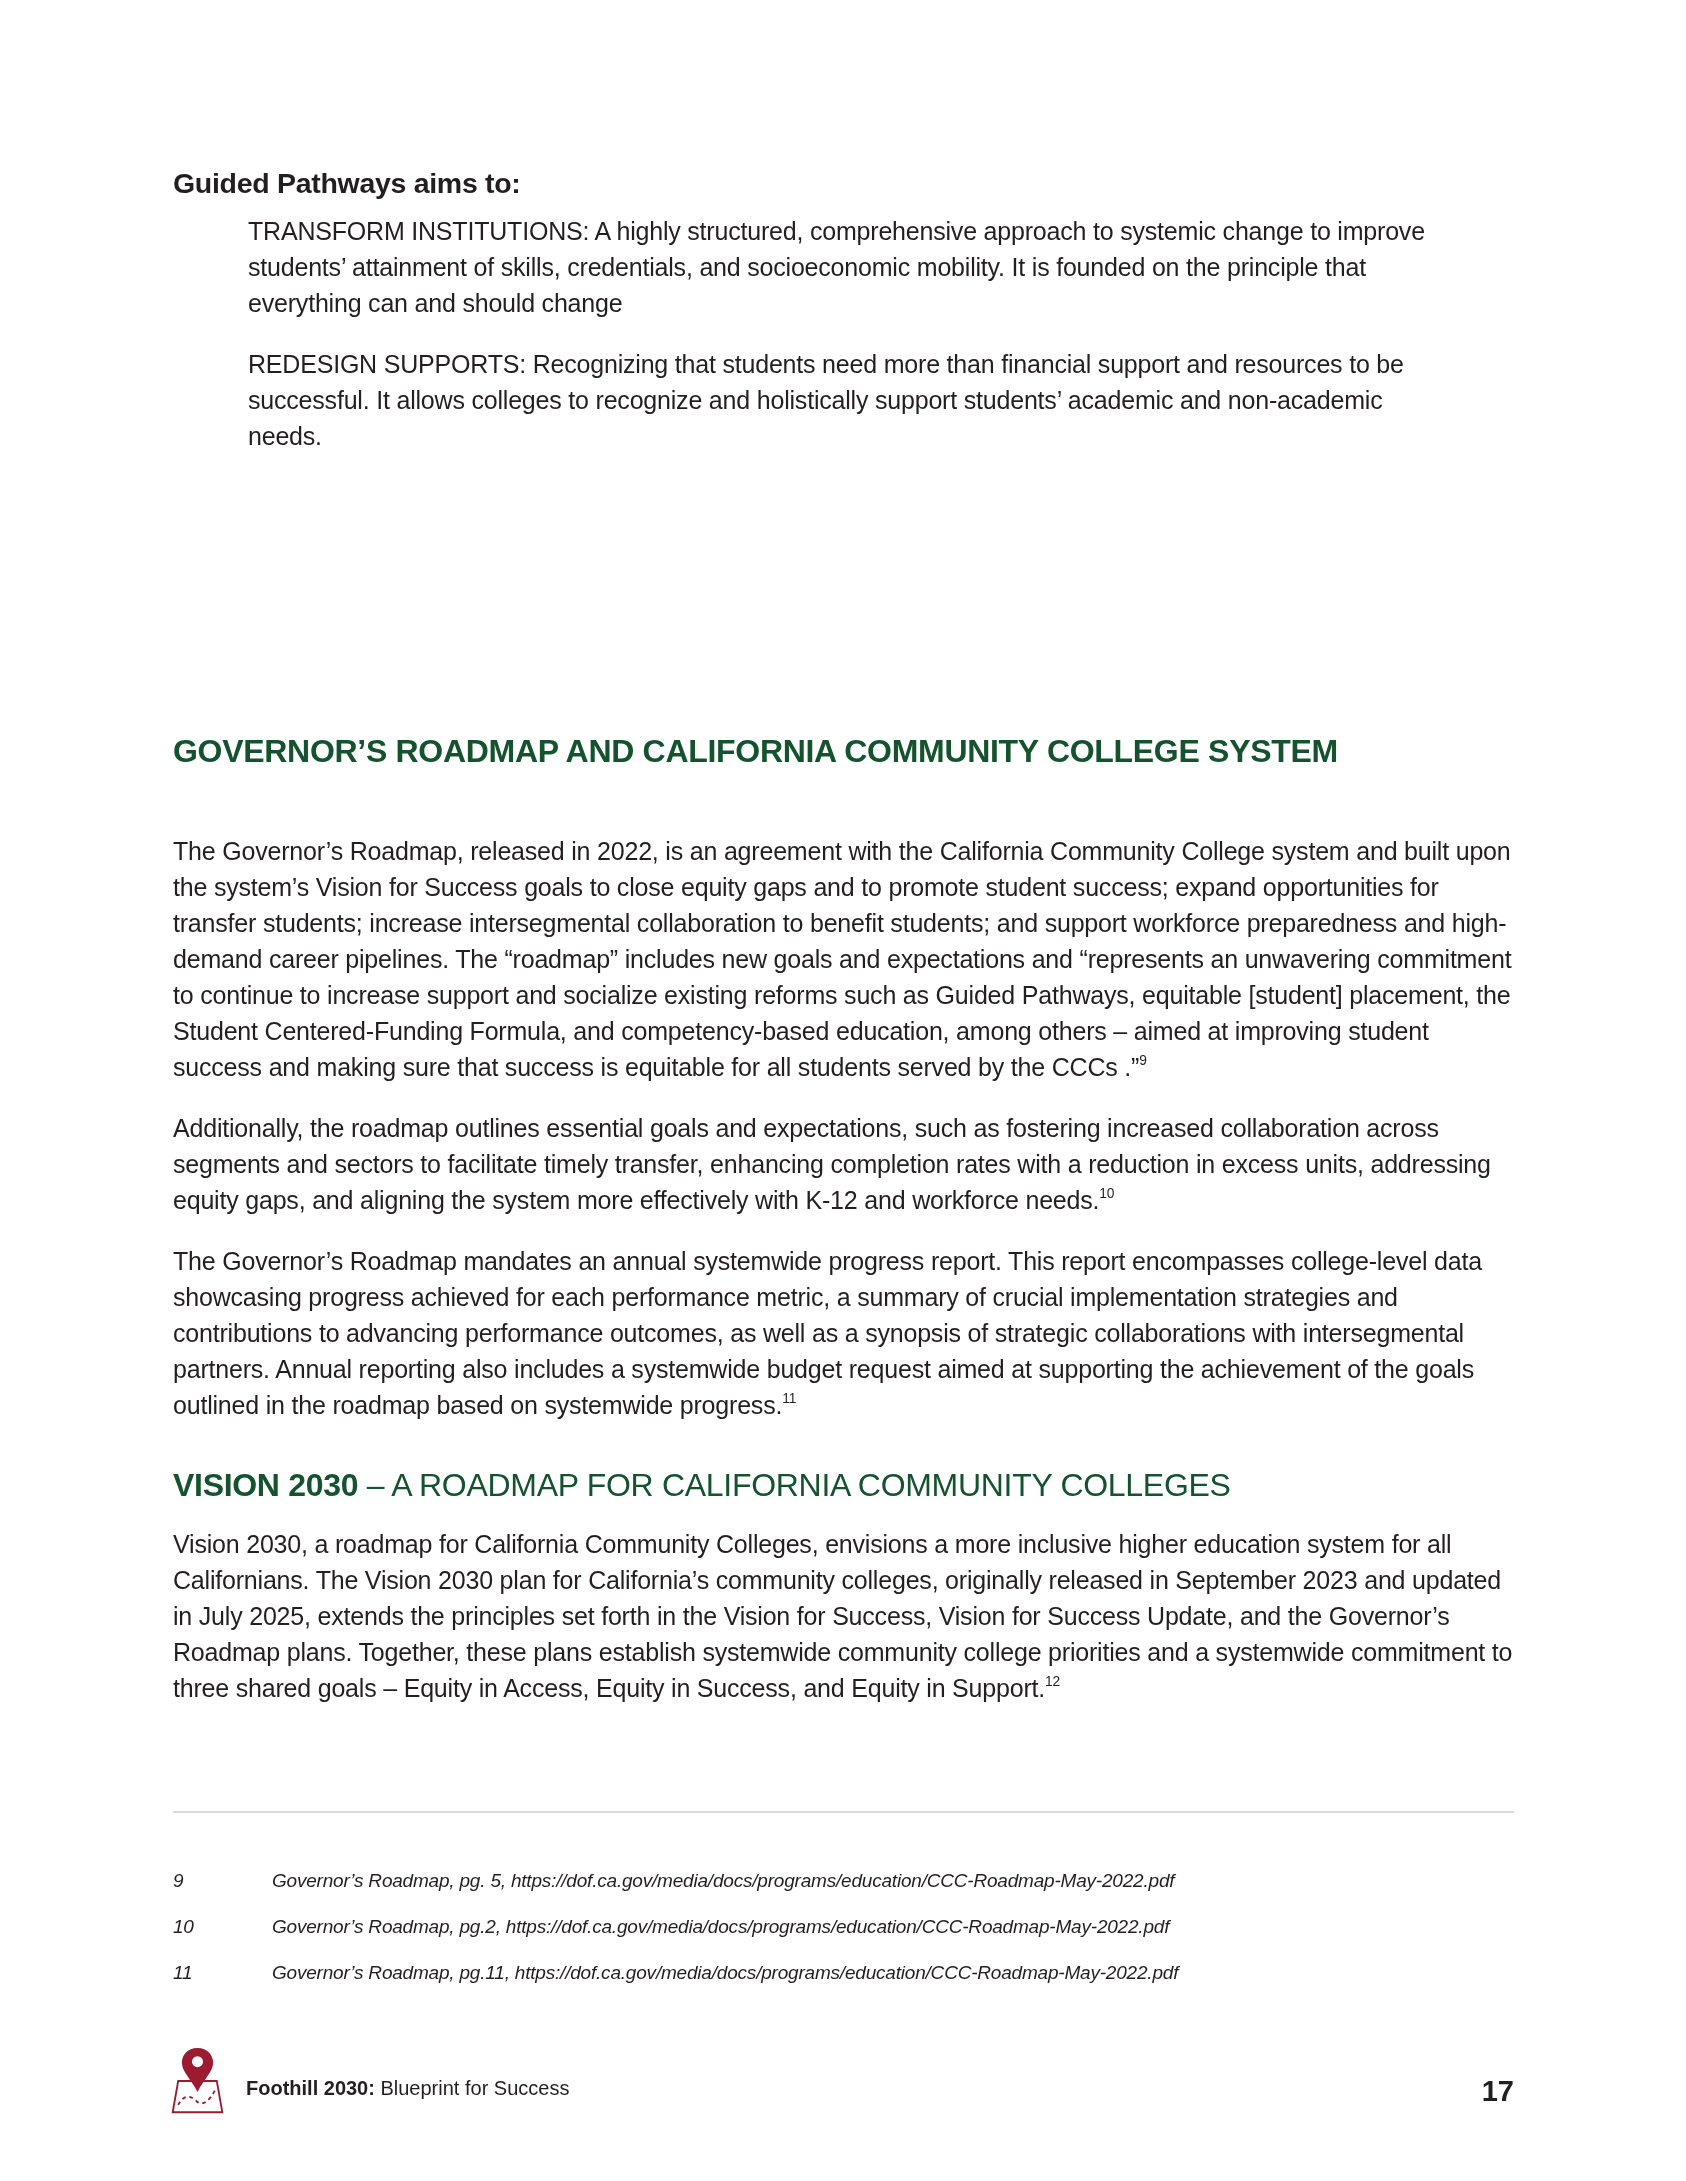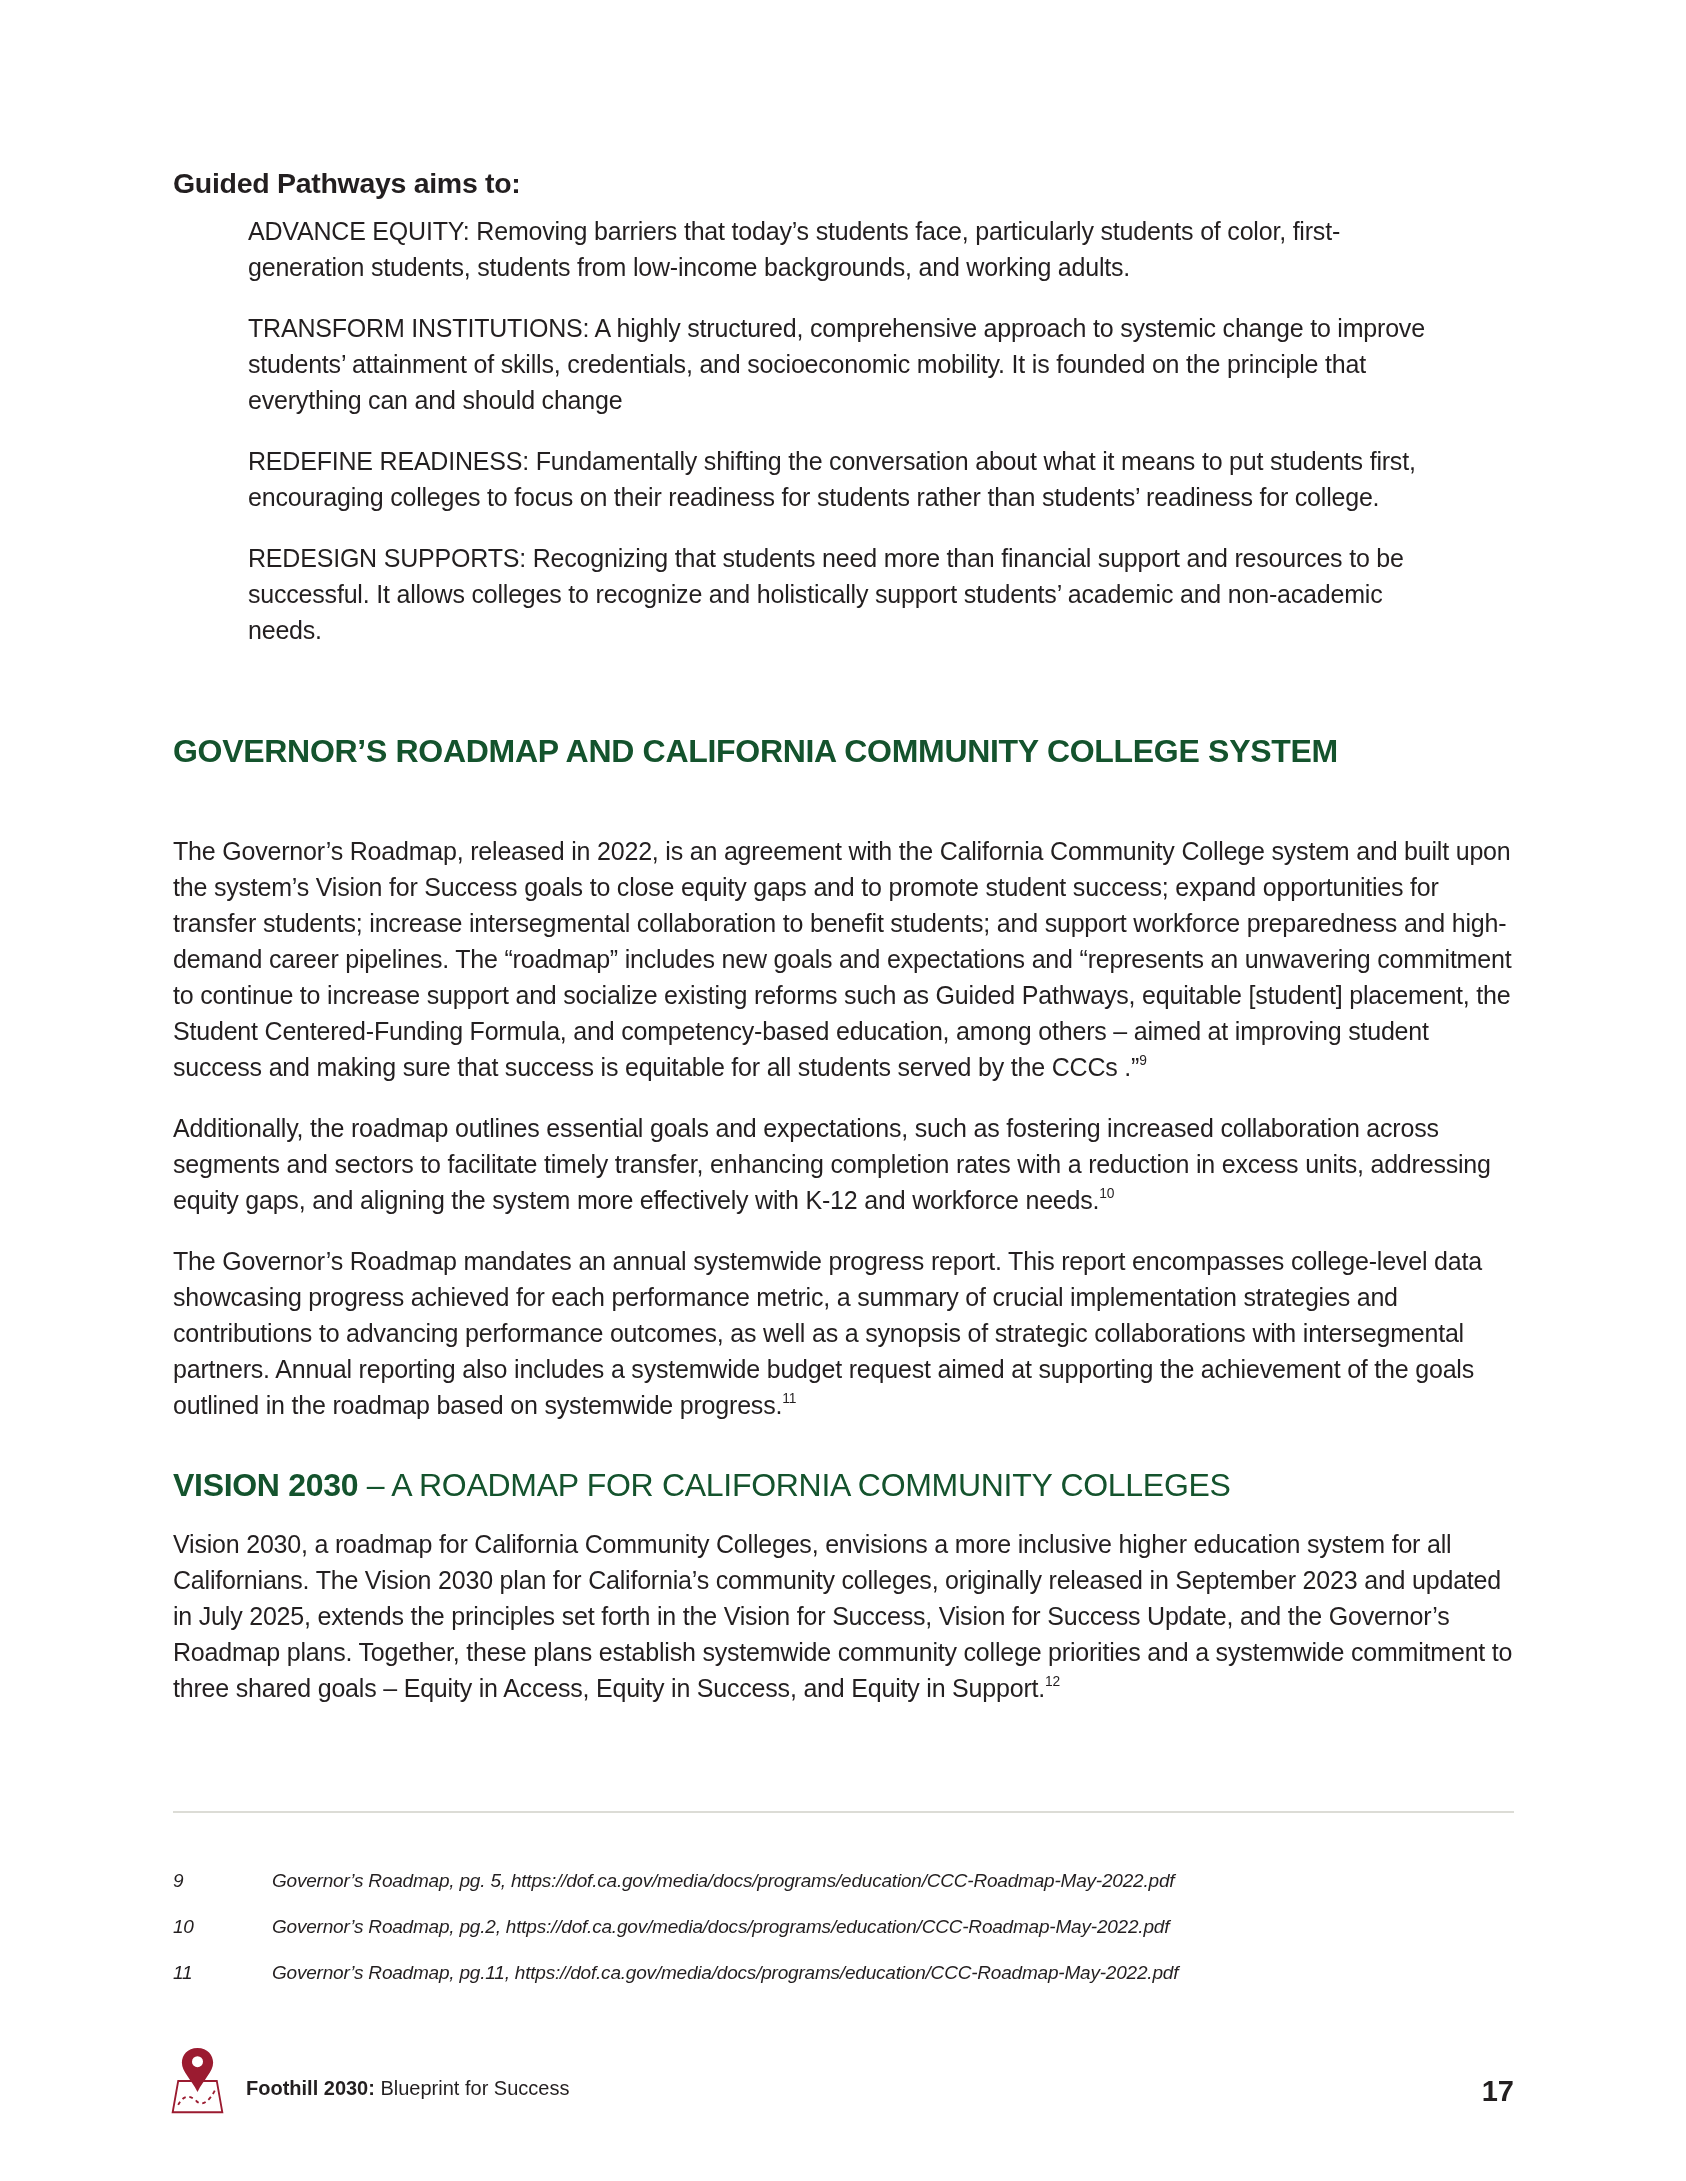--- a/index.html
+++ b/index.html
@@ -28,23 +28,21 @@
     .footer .pagenum { position: absolute; right: 0; top: 29px; font-size: 29px; font-weight: bold; }
   </style>
 </head>
 <body>
 
 <div class="page">
 
   <div class="lead">Guided Pathways aims to:</div>
 
   <div class="aims">
-    <p class="aim">ADVANCE EQUITY: Removing barriers that today’s students face, particularly students of color, first-generation students, students from low-income backgrounds, and working adults.</p>
     <p class="aim">TRANSFORM INSTITUTIONS: A highly structured, comprehensive approach to systemic change to improve students’ attainment of skills, credentials, and socioeconomic mobility. It is founded on the principle that everything can and should change</p>
-    <p class="aim">REDEFINE READINESS: Fundamentally shifting the conversation about what it means to put students first, encouraging colleges to focus on their readiness for students rather than students’ readiness for college.</p>
     <p class="aim">REDESIGN SUPPORTS: Recognizing that students need more than financial support and resources to be successful. It allows colleges to recognize and holistically support students’ academic and non-academic needs.</p>
   </div>
 
   <div class="h2" style="top:733px;">GOVERNOR’S ROADMAP AND CALIFORNIA COMMUNITY COLLEGE SYSTEM</div>
 
   <div class="body" style="top:833px;">
     <p class="para"><span>The Governor’s Roadmap, released in 2022, is an agreement with the California Community College system and built upon the system’s Vision for Success goals to close equity gaps and to promote student success; expand opportunities for transfer students; increase intersegmental collaboration to benefit students; and support workforce preparedness and high-demand career pipelines. The “roadmap” includes new goals and expectations and “represents an unwavering commitment to continue to increase support and socialize existing reforms such as Guided Pathways, equitable [student] placement, the Student Centered-Funding Formula, and competency-based education, among others – aimed at improving student success and making sure that success is equitable for all students served by the CCCs .”</span><sup>9</sup></p>
     <p class="para"><span>Additionally, the roadmap outlines essential goals and expectations, such as fostering increased collaboration across segments and sectors to facilitate timely transfer, enhancing completion rates with a reduction in excess units, addressing equity gaps, and aligning the system more effectively with K-12 and workforce needs.</span><sup>10</sup></p>
     <p class="para"><span>The Governor’s Roadmap mandates an annual systemwide progress report. This report encompasses college-level data showcasing progress achieved for each performance metric, a summary of crucial implementation strategies and contributions to advancing performance outcomes, as well as a synopsis of strategic collaborations with intersegmental partners. Annual reporting also includes a systemwide budget request aimed at supporting the achievement of the goals outlined in the roadmap based on systemwide progress.</span><sup>11</sup></p>
   </div>

